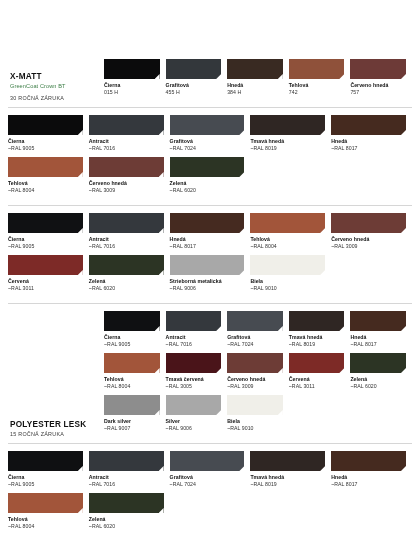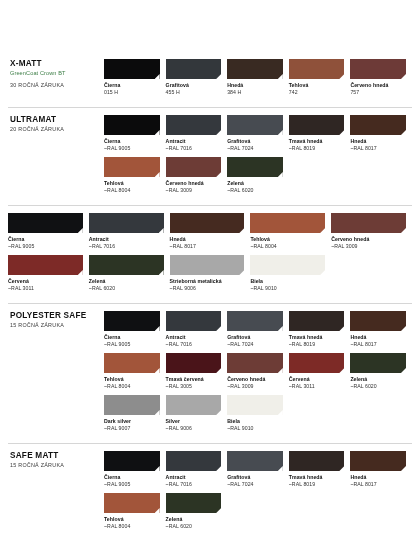--- a/index.html
+++ b/index.html
@@ -21,21 +21,21 @@
     box-sizing: border-box;
     padding: 0 8px;
     position: relative;
   }
 
   .top-pad { height: 52px; }
 
   
   .section {
     display: flex;
-    align-items: flex-start;
+    align-items: flex-end;
     border-top: 1px solid #d6d6d6;
     padding-top: 7px;
     padding-bottom: 6px;
   }
   .section.first { border-top: none; }
 
   .section-info {
     width: 96px;
     flex: 0 0 96px;
     padding-left: 2px;
@@ -145,24 +145,20 @@
             <div class="swatch-code">742</div>
           </div>
           <div class="swatch">
             <div class="chip" style="background: rgb(109, 58, 55);"></div>
             <div class="swatch-name">Červeno hnedá</div>
             <div class="swatch-code">757</div>
           </div>
         </div>
       </div>
       <div class="section">
-        <div class="section-info">
-          <div class="section-title">ULTRAMAT</div>
-          <div class="section-warranty">20 ROČNÁ ZÁRUKA</div>
-        </div>
         <div class="swatch-grid">
           <div class="swatch">
             <div class="chip" style="background: rgb(11, 11, 12);"></div>
             <div class="swatch-name">Čierna</div>
             <div class="swatch-code">~RAL 9005</div>
           </div>
           <div class="swatch">
             <div class="chip" style="background: rgb(52, 56, 61);"></div>
             <div class="swatch-name">Antracit</div>
             <div class="swatch-code">~RAL 7016</div>
@@ -243,21 +239,21 @@
           </div>
           <div class="swatch">
             <div class="chip" style="background: rgb(240, 239, 233);"></div>
             <div class="swatch-name">Biela</div>
             <div class="swatch-code">~RAL 9010</div>
           </div>
         </div>
       </div>
       <div class="section">
         <div class="section-info">
-          <div class="section-title">POLYESTER SAFE</div>
+          <div class="section-title">POLYESTER LESK</div>
           <div class="section-warranty">15 ROČNÁ ZÁRUKA</div>
         </div>
         <div class="swatch-grid">
           <div class="swatch">
             <div class="chip" style="background: rgb(15, 16, 18);"></div>
             <div class="swatch-name">Čierna</div>
             <div class="swatch-code">~RAL 9005</div>
           </div>
           <div class="swatch">
             <div class="chip" style="background: rgb(52, 56, 61);"></div>
@@ -315,24 +311,20 @@
             <div class="swatch-code">~RAL 9006</div>
           </div>
           <div class="swatch">
             <div class="chip" style="background: rgb(240, 239, 233);"></div>
             <div class="swatch-name">Biela</div>
             <div class="swatch-code">~RAL 9010</div>
           </div>
         </div>
       </div>
       <div class="section">
-        <div class="section-info">
-          <div class="section-title">SAFE MATT</div>
-          <div class="section-warranty">15 ROČNÁ ZÁRUKA</div>
-        </div>
         <div class="swatch-grid">
           <div class="swatch">
             <div class="chip" style="background: rgb(15, 16, 18);"></div>
             <div class="swatch-name">Čierna</div>
             <div class="swatch-code">~RAL 9005</div>
           </div>
           <div class="swatch">
             <div class="chip" style="background: rgb(52, 56, 61);"></div>
             <div class="swatch-name">Antracit</div>
             <div class="swatch-code">~RAL 7016</div>

